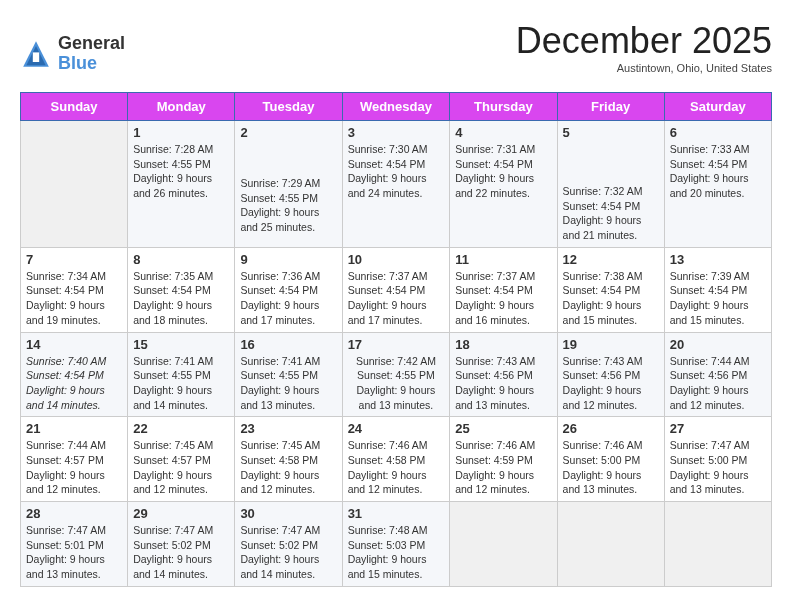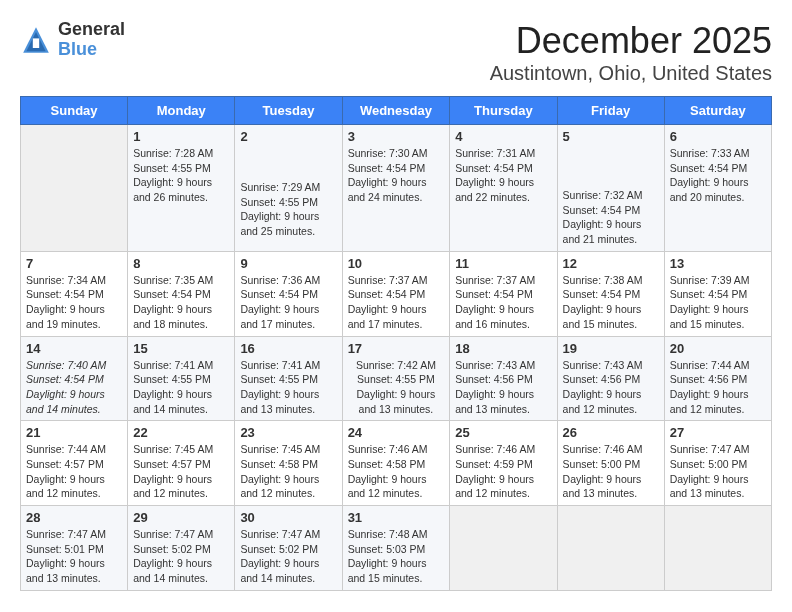--- a/index.html
+++ b/index.html
@@ -6,22 +6,22 @@
     body {
       font-family: Arial, sans-serif;
       background: #fff;
       width: 792px;
       min-height: 612px;
       padding: 20px;
     }
     .header {
       display: flex;
       justify-content: space-between;
-      align-items: flex-start;
-      margin-bottom: 11px;
+      align-items: flex-end;
+      margin-bottom: 18px;
     }
     .logo {
       display: flex;
       align-items: center;
       gap: 6px;
     }
     .logo-text {
       display: flex;
       flex-direction: column;
       line-height: 1.1;
@@ -42,30 +42,30 @@
     }
     .title-area {
       text-align: right;
     }
     .month-title {
       font-size: 36px;
       font-weight: normal;
       color: #222;
     }
     .location {
-      font-size: 20px;
+      font-size: 11px;
       color: #444;
     }
     table {
       width: 100%;
       border-collapse: collapse;
       border: 1px solid #ccc;
     }
     thead tr th {
-      background-color: #3b82f6;
+      background-color: #d946ef;
       color: #fff;
       font-size: 13px;
       font-weight: bold;
       padding: 6px 4px;
       text-align: center;
       border: 1px solid #3a6aaf;
     }
     tbody tr td {
       border: 1px solid #ccc;
       vertical-align: top;

